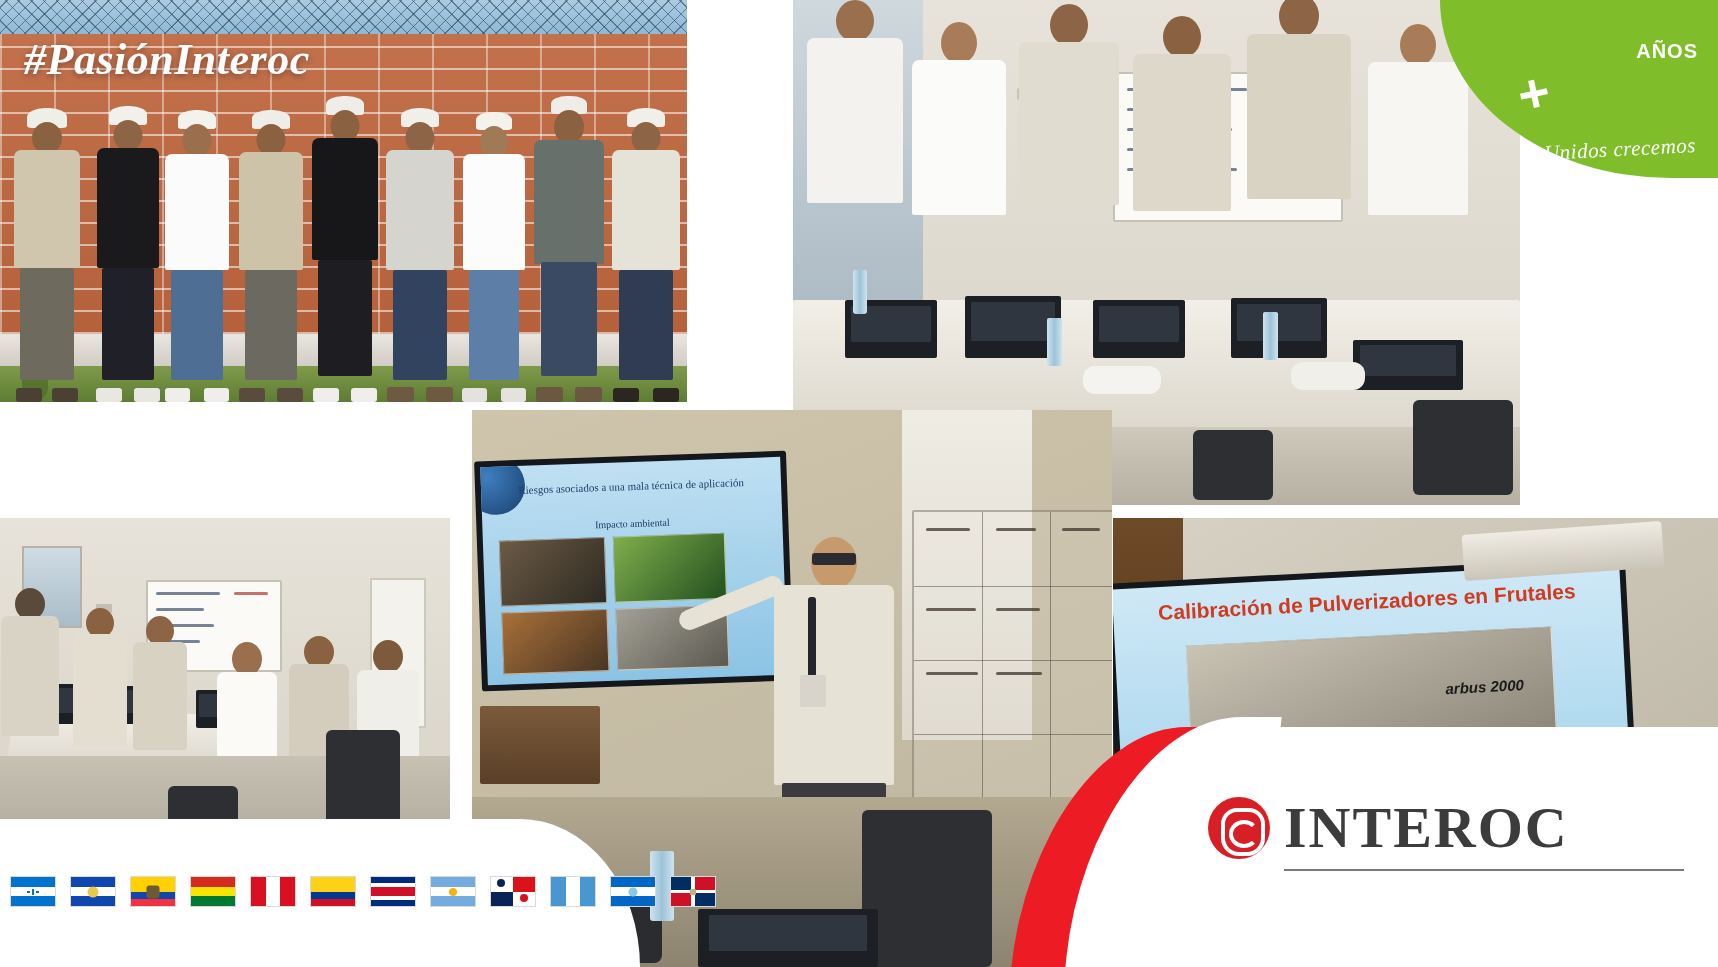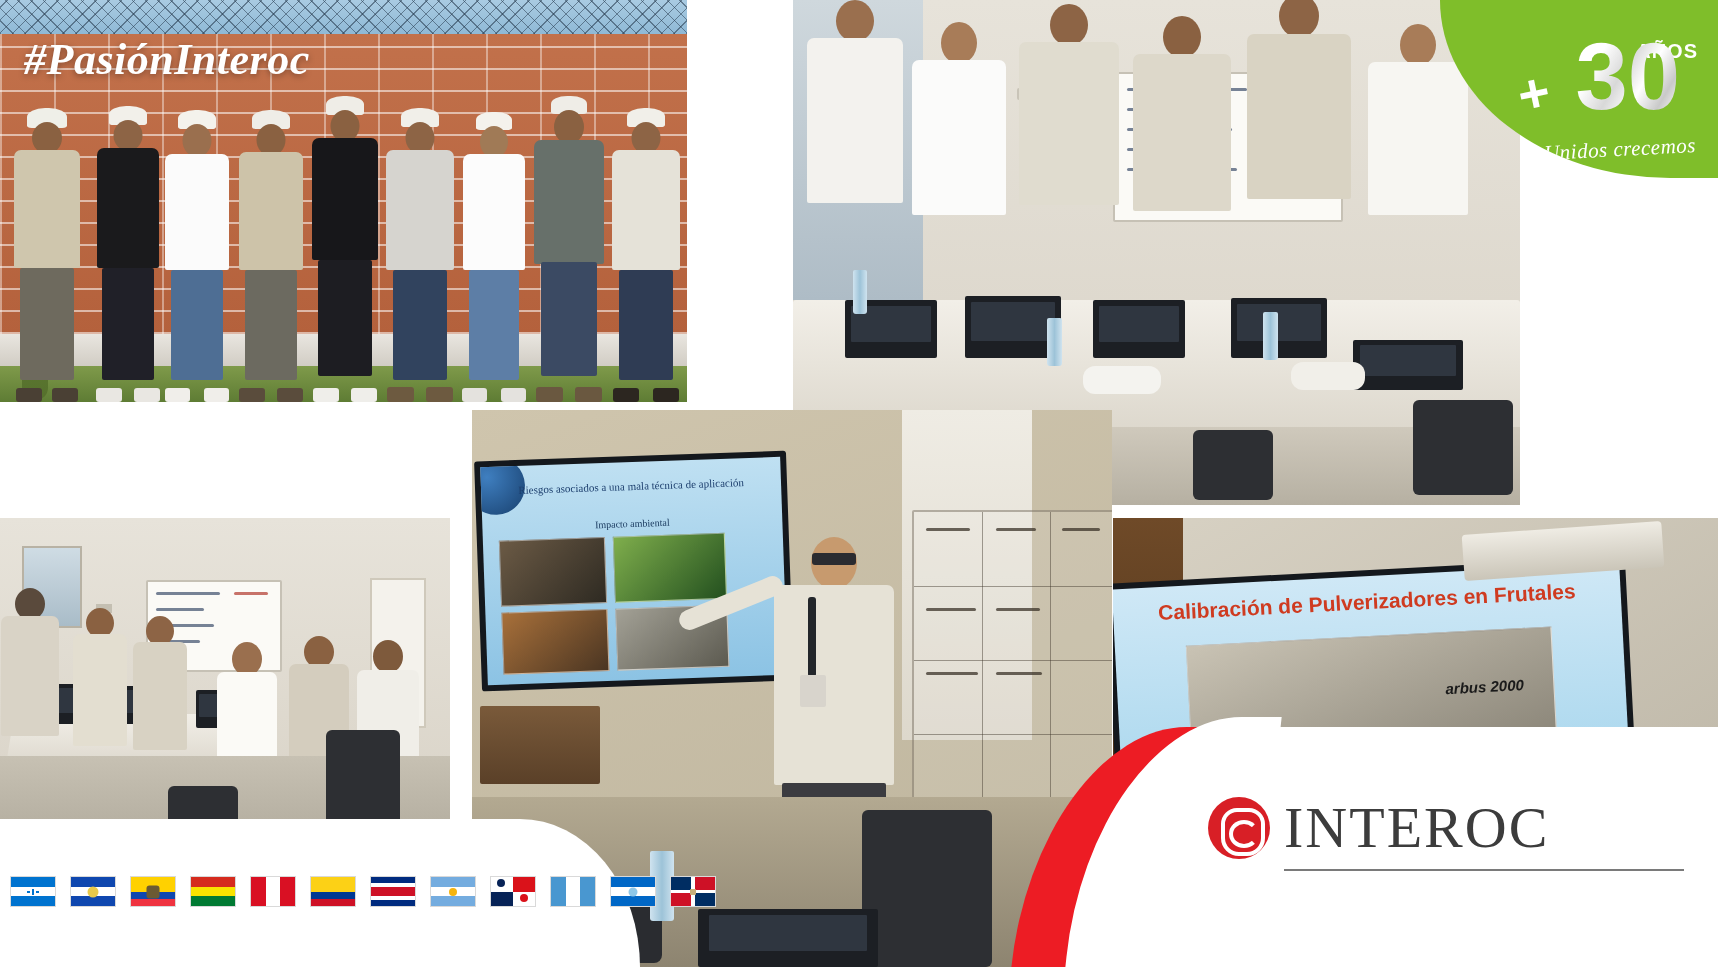--- a/index.html
+++ b/index.html
@@ -108,20 +108,21 @@
           background:#fff; flex:0 0 auto; }
   .flag i{ position:absolute; left:0; right:0; }
   .flag .v{ position:absolute; top:0; bottom:0; }
   .flag .emb{ position:absolute; left:50%; top:50%; transform:translate(-50%,-50%);
               width:11px; height:11px; border-radius:50%; }
 
   #panel-logo {
     position:absolute; right:0; bottom:0; width:620px; height:240px;
     background:#ffffff;
     border-top-left-radius: 150px 170px;
+    font-weight: bold;
   }
   #red-swoosh{
     position:absolute; left:-74px; bottom:0; width:190px; height:240px;
     background:#ed1c24;
     border-top-left-radius: 150px 240px;
     border-bottom-right-radius: 30px 70px;
     transform: skewX(-6deg);
     z-index:0;
   }
   #red-swoosh::after{
@@ -435,21 +436,20 @@
       <div style="position:absolute; left:350px; top:10px; width:200px; height:46px;
                   background:linear-gradient(#efece4,#cac5b8); border-radius:4px; transform:rotate(-4deg);"></div>
       <div style="position:absolute; left:0; bottom:0; right:0; height:110px;
                   background:linear-gradient(#b2aa96,#8a836f);"></div>
     </div>
   </div>
 
   <div id="badge">
     <div class="b-inner">
       <span class="b-anios">AÑOS</span>
-      <span class="b-num">30</span>
       <span class="b-plus">+</span>
       <span class="b-tag">Unidos crecemos</span>
     </div>
   </div>
 
   <div id="panel-flags">
     <div id="flag-row">
 
       <span class="flag">
         <i style="top:0;    height:33.3%; background:#0073cf;"></i>

